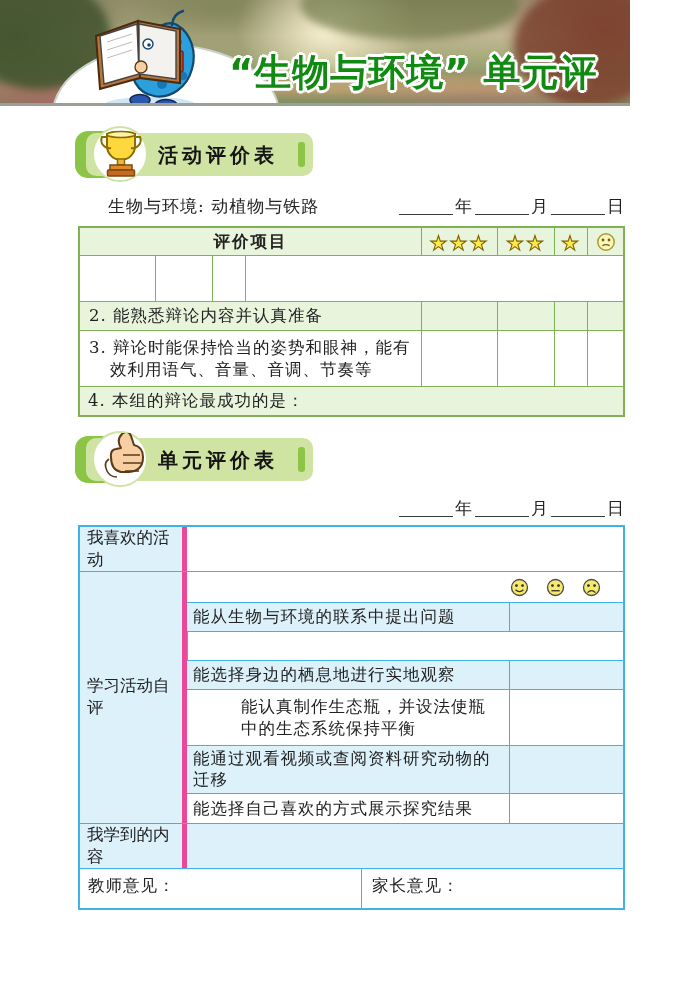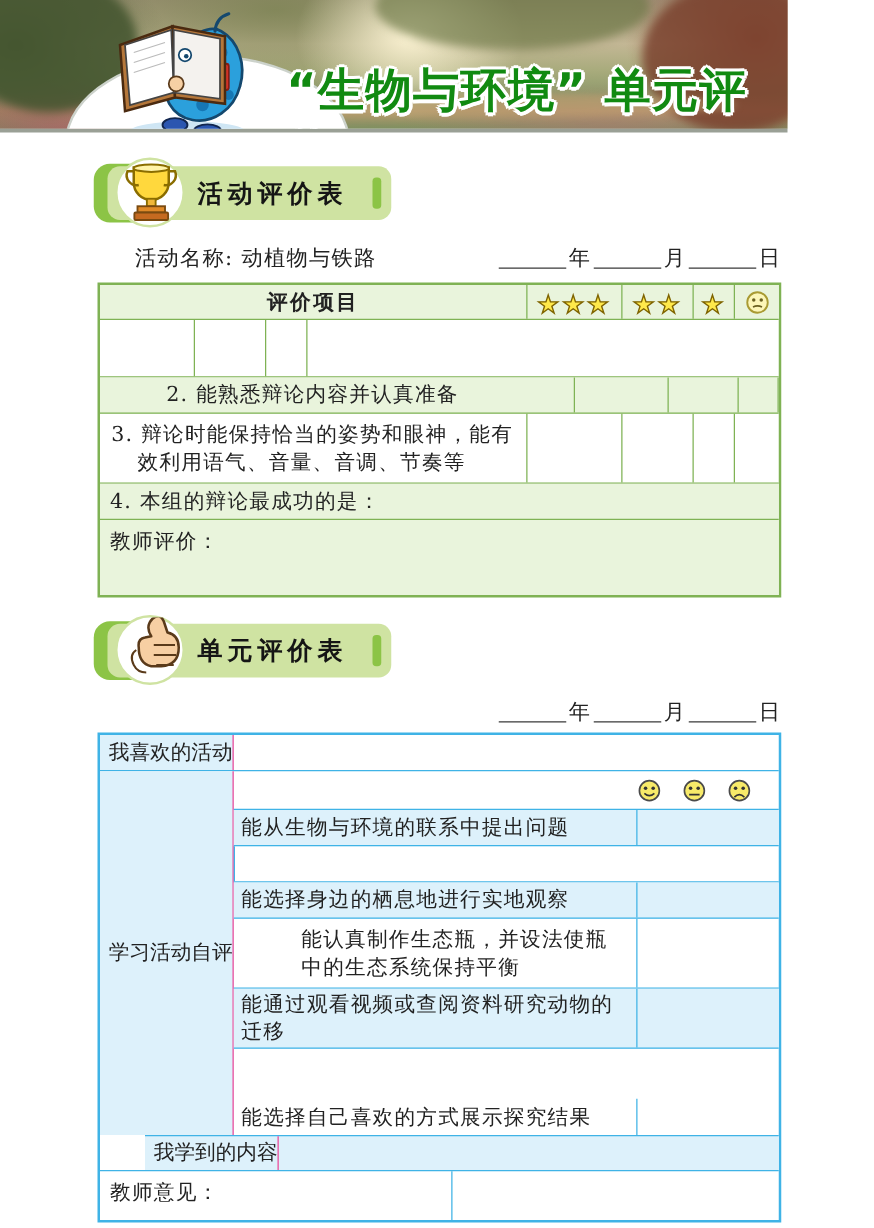--- a/index.html
+++ b/index.html
@@ -73,45 +73,45 @@
   .t1 .c{ border-right:1px solid #7fb254; display:flex; align-items:center; justify-content:center; }
   .t1 .c:last-child{ border-right:none; }
   .c1{ width:342px; } .c2{ width:76px; } .c3{ width:57px; } .c4{ width:33px; } .c5{ flex:1; }
   .bg-g{ background:#e9f4dc; }
   .t1-head{ min-height:28px; }
   .t1-head .c1{ font-weight:bold; font-family:Liberation Mono, monospace; letter-spacing:2px; }
   .stars{ color:#ffe94a; -webkit-text-stroke:1.1px #7e6300; font-size:20px; letter-spacing:2px;
           line-height:1; padding-top:2px; }
   .crit{ justify-content:flex-start !important; padding:3px 8px 3px 30px; text-indent:-21px;
          line-height:1.3; min-height:100%; }
-  .r-crit1{ min-height:46px; } .r-crit2{ min-height:29px;padding-left:44px; } .r-crit3{ min-height:56px; }
+  .r-crit1{ min-height:46px; } .r-crit2{ min-height:29px; } .r-crit3{ min-height:56px; }
   .full{ width:100%; display:flex; align-items:center; padding:3px 8px; }
   .r-sum{ min-height:28px; } .r-sum2{ min-height:30px; }
   .r-teacher{ min-height:60px; }
   .r-teacher .full{ align-items:flex-start; padding-top:6px; }
 
   
   .t2{ width:547px; margin:5px 0 0 78px; border:2px solid #3fb3e6; font-size:16.5px; }
   .t2 > div + div{ border-top:1px solid #3fb3e6; }
   .bg-b{ background:#ddf1fb; }
   .t2-row{ display:flex; }
-  .t2-label{ width:107px; border-right:1px solid #ec4899; display:flex; align-items:center;
+  .t2-label{ width:107px; border-right:5px solid #ec4899; display:flex; align-items:center;
              padding-left:7px; letter-spacing:0; }
   .t2-rest{ flex:1; }
   .r-fav{ min-height:28px; }
   .t2-mid{ display:flex; }
   .t2-sub{ flex:1; display:flex; flex-direction:column; }
   .t2-subrow{ display:flex; border-bottom:1px solid #3fb3e6; }
-  .t2-subrow:last-child{ border-bottom:none;margin-top:40px; }
+  .t2-subrow:last-child{ border-bottom:none; }
   .emoji-row{ min-height:31px; align-items:center; justify-content:flex-end;
               gap:17px; padding-right:22px; }
   .t2-item{ flex:1; display:flex; align-items:center; padding:2px 6px; line-height:1.3; }
   .t2-score{ width:114px; border-left:1px solid #3fb3e6; }
   .sr{ min-height:29px; } .sr-tall{ min-height:56px;padding-left:48px; }
-  .r-learned{ min-height:28px;margin-left:36px; }
+  .r-learned{ min-height:28px; }
   .r-opinion{ min-height:40px; }
   .op-left{ width:282px; border-right:1px solid #3fb3e6; padding:6px 0 0 8px; }
   .op-right{ flex:1; padding:6px 0 0 10px; }
 </style>
 </head>
 <body>
 
 <div class="photo-header">
   <div class="tree-blob blob-left"></div>
   <div class="tree-blob blob-mid"></div>
@@ -157,21 +157,21 @@
     <ellipse cx="24" cy="6.5" rx="14" ry="3" fill="#fff3a8" stroke="#8a6d00" stroke-width="1.6"></ellipse>
     <rect x="20.5" y="31" width="7" height="6" fill="#f0b73a" stroke="#8a6d00" stroke-width="1.5"></rect>
     <rect x="13" y="37" width="22" height="5" fill="#e08a28" stroke="#7a4a10" stroke-width="1.5"></rect>
     <rect x="10.5" y="42" width="27" height="6" rx="1" fill="#c56a20" stroke="#7a4a10" stroke-width="1.5"></rect>
   </svg>
   <div class="badge-bar"></div>
   <div class="badge-label">活动评价表</div>
 </div>
 
 <div class="meta-line cjk">
-  <span class="activity-name">活动名称: 动植物与铁路</span>
+  <span class="activity-name">生物与环境: 动植物与铁路</span>
   <span class="date-part">
     <span class="blank"></span>
       <span>年</span>
     <span class="blank"></span>
       <span>月</span>
     <span class="blank"></span>
       <span>日</span>
   </span>
 </div>
 
@@ -215,23 +215,20 @@
   <div class="t1-row r-crit3">
     <div class="c c1 crit">3. 辩论时能保持恰当的姿势和眼神，能有效利用语气、音量、音调、节奏等</div>
     <div class="c c2"></div>
     <div class="c c3"></div>
     <div class="c c4"></div>
     <div class="c c5"></div>
   </div>
 
   <div class="t1-row r-sum bg-g">
     <div class="full">4. 本组的辩论最成功的是：</div>
-  </div>
-  <div class="t1-row r-teacher bg-g">
-    <div class="full">教师评价：</div>
   </div>
 </div>
 
 <div class="badge badge-b2">
   <div class="badge-bracket"></div>
   <div class="badge-pill"></div>
   <div class="badge-iconbg"></div>
   <svg class="badge-icon" width="48" height="50" viewBox="0 0 48 50">
     <path d="M14 24 q-1 -7 5 -8 l5 -1 q-5 -8 1 -14 q6 -5 9 2 l3 9 q9 2 9 12 q0 14 -14 15 l-8 0 q-10 -2 -10 -15 z" fill="#f7cfa3" stroke="#5a3a1a" stroke-width="2" stroke-linejoin="round"></path>
     <path d="M26 22 h17 M26 30 h18 M28 38 h14" fill="none" stroke="#5a3a1a" stroke-width="1.6"></path>
@@ -308,14 +305,15 @@
     </div>
   </div>
 
   <div class="t2-row r-learned bg-b">
     <div class="t2-label">我学到的内容</div>
     <div class="t2-rest"></div>
   </div>
 
   <div class="t2-row r-opinion">
     <div class="op-left">教师意见：</div>
+    <div class="op-right">家长意见：</div>
   </div>
 </div>
 
 </body></html>

